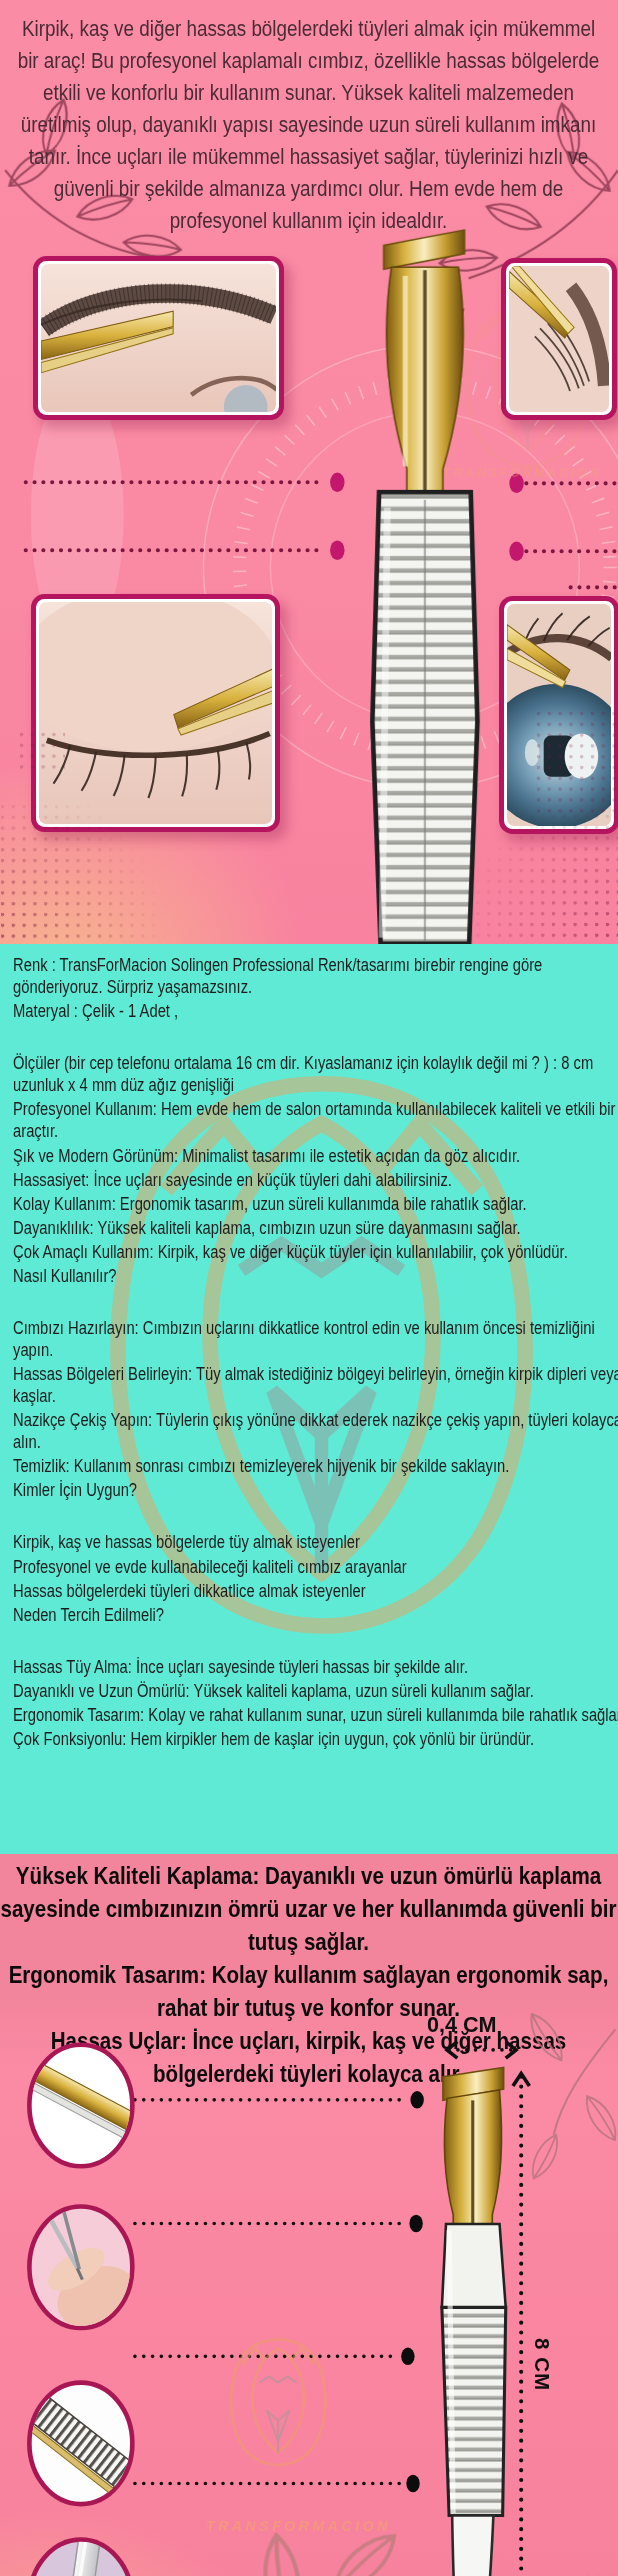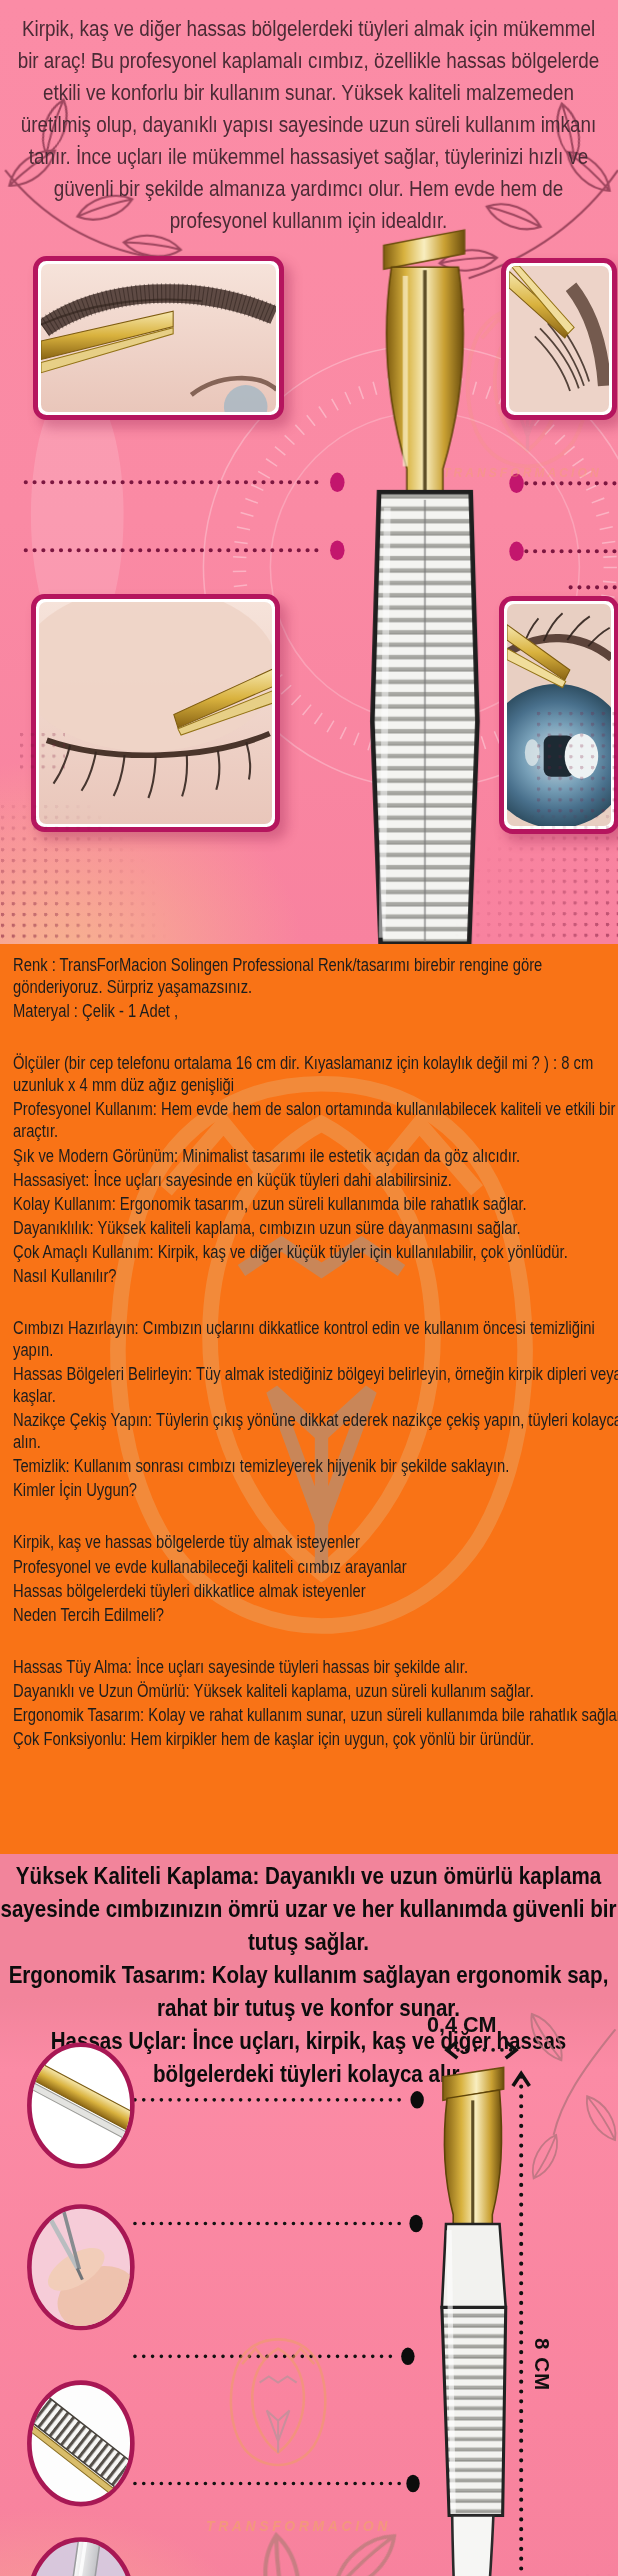--- a/index.html
+++ b/index.html
@@ -15,21 +15,21 @@
     background:
       radial-gradient(ellipse 392px 330px at 10% 102%, rgba(247,183,142,.95) 0%, rgba(247,183,142,0) 62%),
       linear-gradient(180deg,#fb8ca6 0%,#fa8aa4 55%,#f8829f 100%);}
   .intro-text{left:0;top:13.4px;font-size:22px;line-height:32px;text-align:center;
     color:#4a2b35;padding:0 15.5px;box-sizing:border-box;}
   .photo-frame{position:absolute;background:#fff;border:5.7px solid #b5155e;border-radius:13.4px;
     padding:2.6px;box-sizing:border-box;box-shadow:6.2px 7.2px 11.3px rgba(140,20,70,.30);}
   .photo-frame .ph{width:100%;height:100%;border-radius:7.2px;overflow:hidden;}
   .photo-frame svg{display:block;width:100%;height:100%;}
   
-  #section-b{left:0;top:944px;width:618px;height:1165px;background:#f97316;overflow:hidden;}
+  #section-b{left:0;top:944px;width:618px;height:1165px;background:#5eead4;overflow:hidden;}
   .body-text{color:#1d1d1d;}
   #section-b .body-text{left:13.4px;top:10.3px;font-size:17.5px;line-height:22px;}
   #section-b .group{margin-bottom:30px;}
   
   #section-cd{left:0;top:1854px;width:618px;height:896px;overflow:hidden;
     background:
       radial-gradient(ellipse 422px 371px at 8% 98%, rgba(248,186,143,.95) 0%, rgba(248,186,143,0) 60%),
       linear-gradient(180deg,#f2849b 0%,#f2849b 16%,#fb8ba5 24%,#f9849f 62%,#f5809c 100%);}
   .band-text{left:0;top:5.2px;font-size:24px;line-height:33px;font-weight:bold;
     color:#0c0c0c;text-align:center;}

